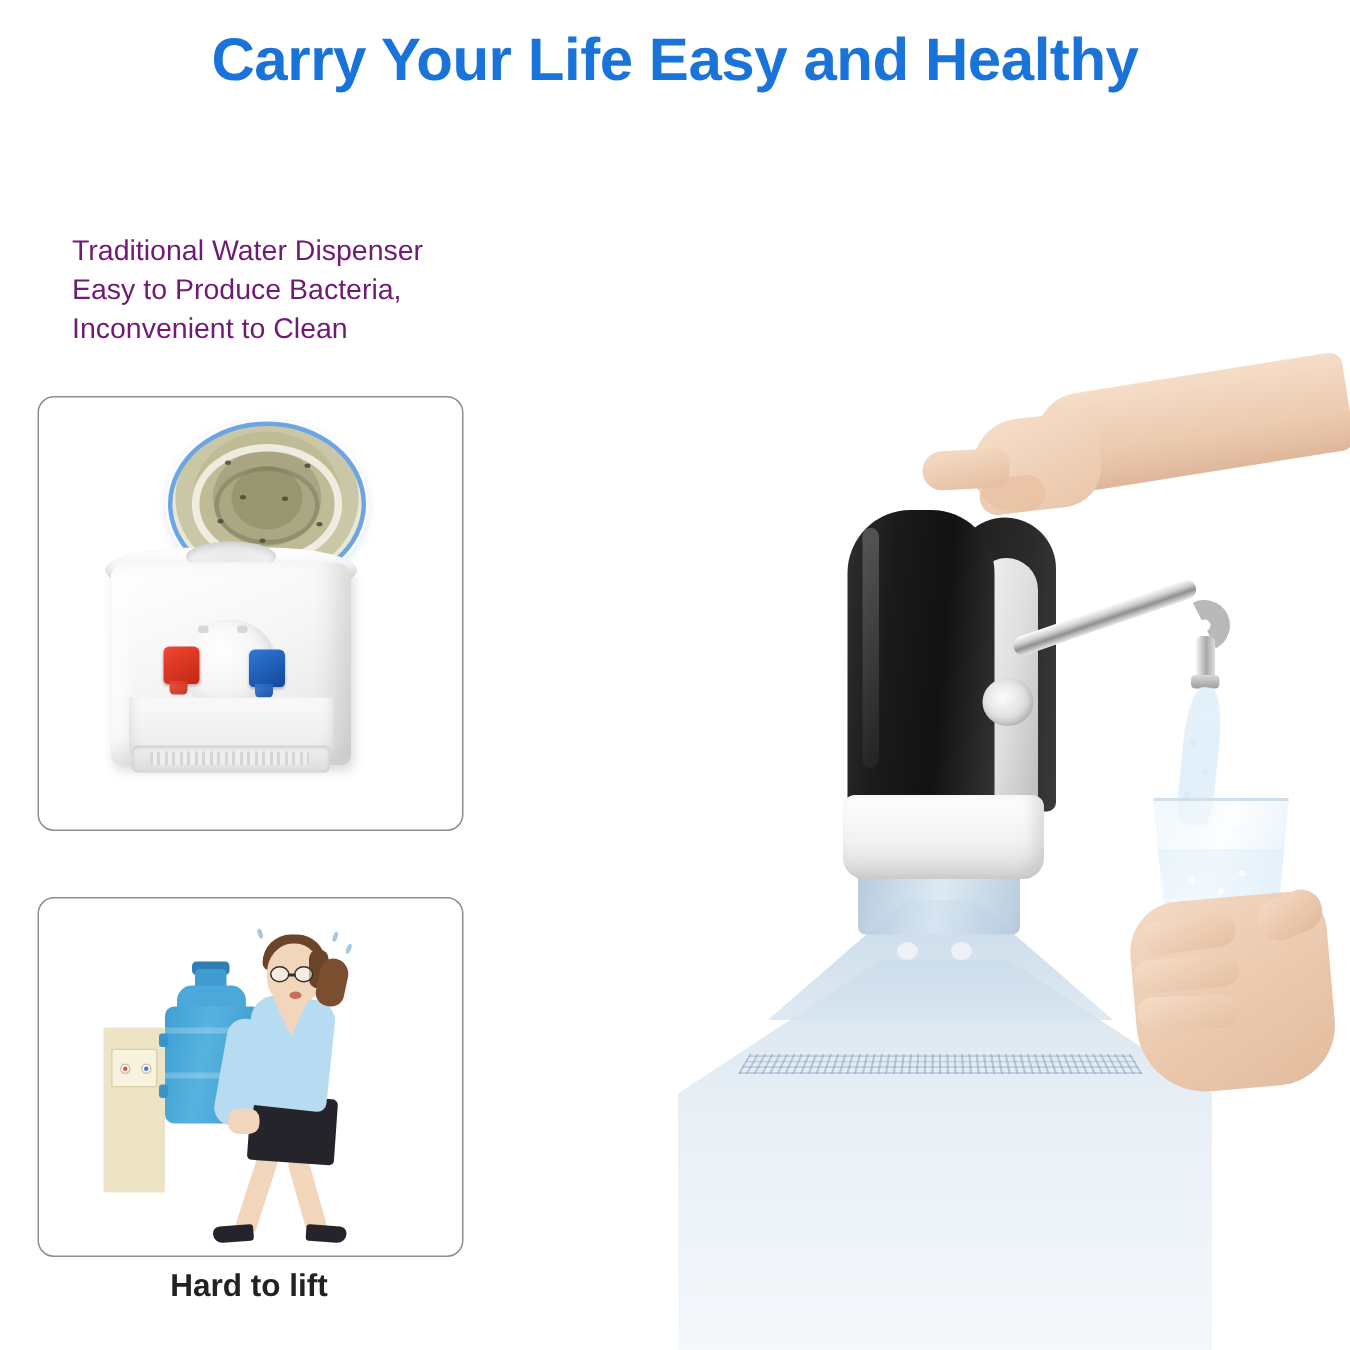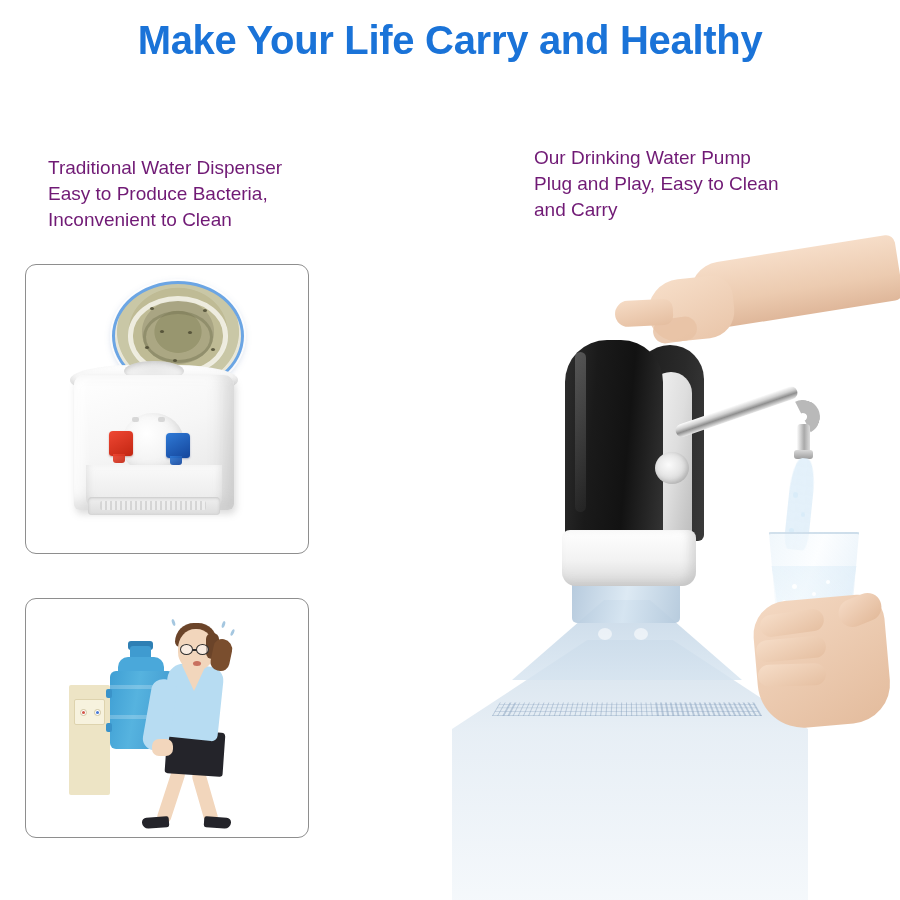--- a/index.html
+++ b/index.html
@@ -770,21 +770,21 @@
     background: linear-gradient(160deg, #f5dac5, #e2b999);
     border-radius: 16px;
     transform: rotate(-22deg);
   }
 </style>
 </head>
 <body>
 
 <div id="page">
 
-  <div class="title">Make Your Life Carry and Healthy</div>
+  <div class="title">Carry Your Life Easy and Healthy</div>
 
   <div class="caption caption-left">Traditional Water Dispenser
 Easy to Produce Bacteria,
 Inconvenient to Clean</div>
 
   <div class="panel" id="panel-dispenser">
 
     <div class="callout">
       <div class="rim"></div>
       <div class="inner-ring"></div>
@@ -847,25 +847,23 @@
     <div class="w-pony"></div>
     <div class="w-glass-l"></div>
     <div class="w-glass-r"></div>
     <div class="w-glass-bridge"></div>
     <div class="w-mouth"></div>
     <div class="sweat" style="left:196px;top:22px;transform:rotate(18deg)"></div>
     <div class="sweat" style="left:205px;top:30px;transform:rotate(24deg)"></div>
     <div class="sweat" style="left:146px;top:20px;transform:rotate(-18deg)"></div>
   </div>
 
-
-
-  <div class="caption caption-right">Our Drinking Water Pump
-Plug and Play, Easy to Clean
-and Carry</div>
+  <div class="bottom-caption">Hard to lift</div>
+
+
 
   <div>
 
     <div class="bottle"></div>
     <div class="bottle-shoulder"></div>
     <div class="bottle-texture"></div>
     <div class="bottle-neck"></div>
     <div class="bottle-ring"></div>
     <div class="bottle-hl" style="left:598px;top:628px;width:14px;height:12px;opacity:.75"></div>
     <div class="bottle-hl" style="left:634px;top:628px;width:14px;height:12px;opacity:.75"></div>

